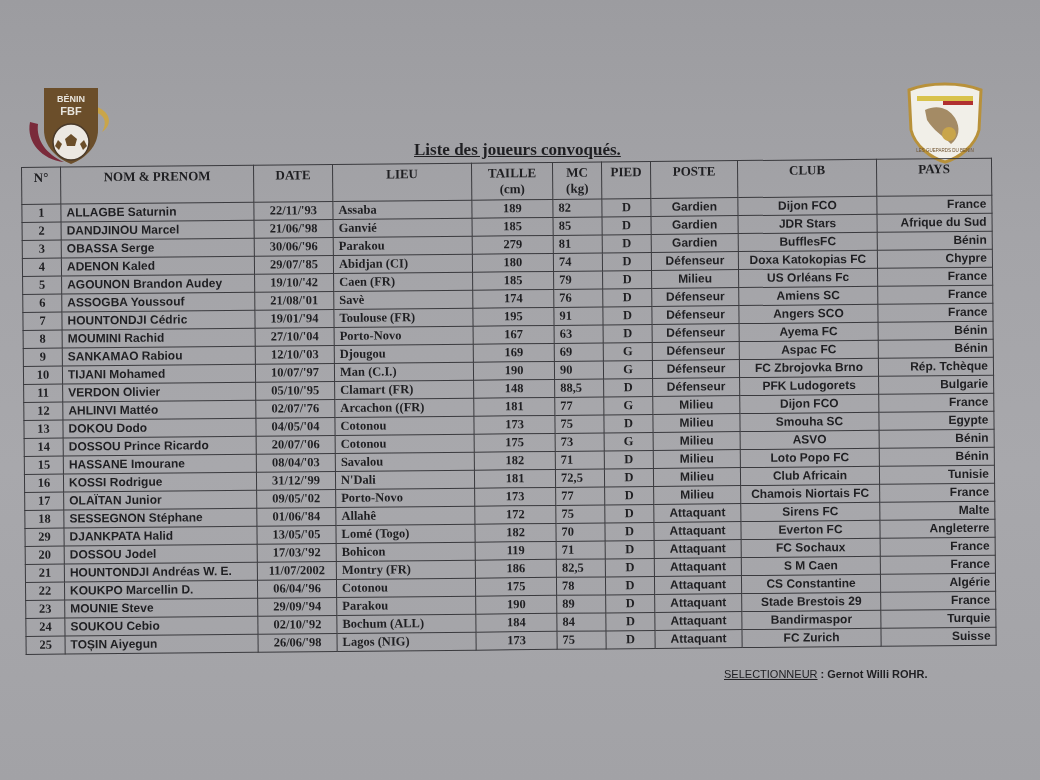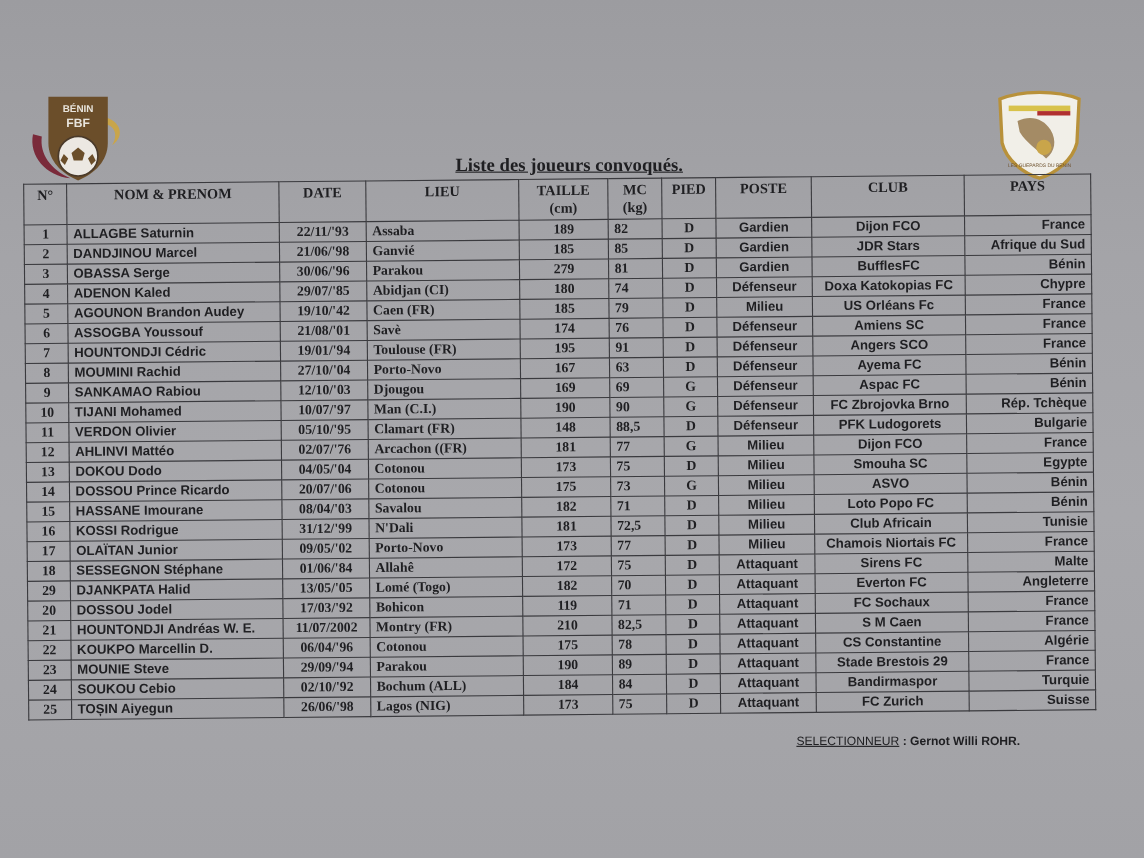--- a/index.html
+++ b/index.html
@@ -353,21 +353,21 @@
           <td class="c-pied">D</td>
           <td class="c-poste">Attaquant</td>
           <td class="c-club">FC Sochaux</td>
           <td class="c-pays">France</td>
         </tr>
         <tr>
           <td class="c-no">21</td>
           <td class="c-name">HOUNTONDJI Andréas W. E.</td>
           <td class="c-date">11/07/2002</td>
           <td class="c-lieu">Montry (FR)</td>
-          <td class="c-taille">210</td>
+          <td class="c-taille">186</td>
           <td class="c-mc">82,5</td>
           <td class="c-pied">D</td>
           <td class="c-poste">Attaquant</td>
           <td class="c-club">S M Caen</td>
           <td class="c-pays">France</td>
         </tr>
         <tr>
           <td class="c-no">22</td>
           <td class="c-name">KOUKPO Marcellin D.</td>
           <td class="c-date">06/04/'96</td>

